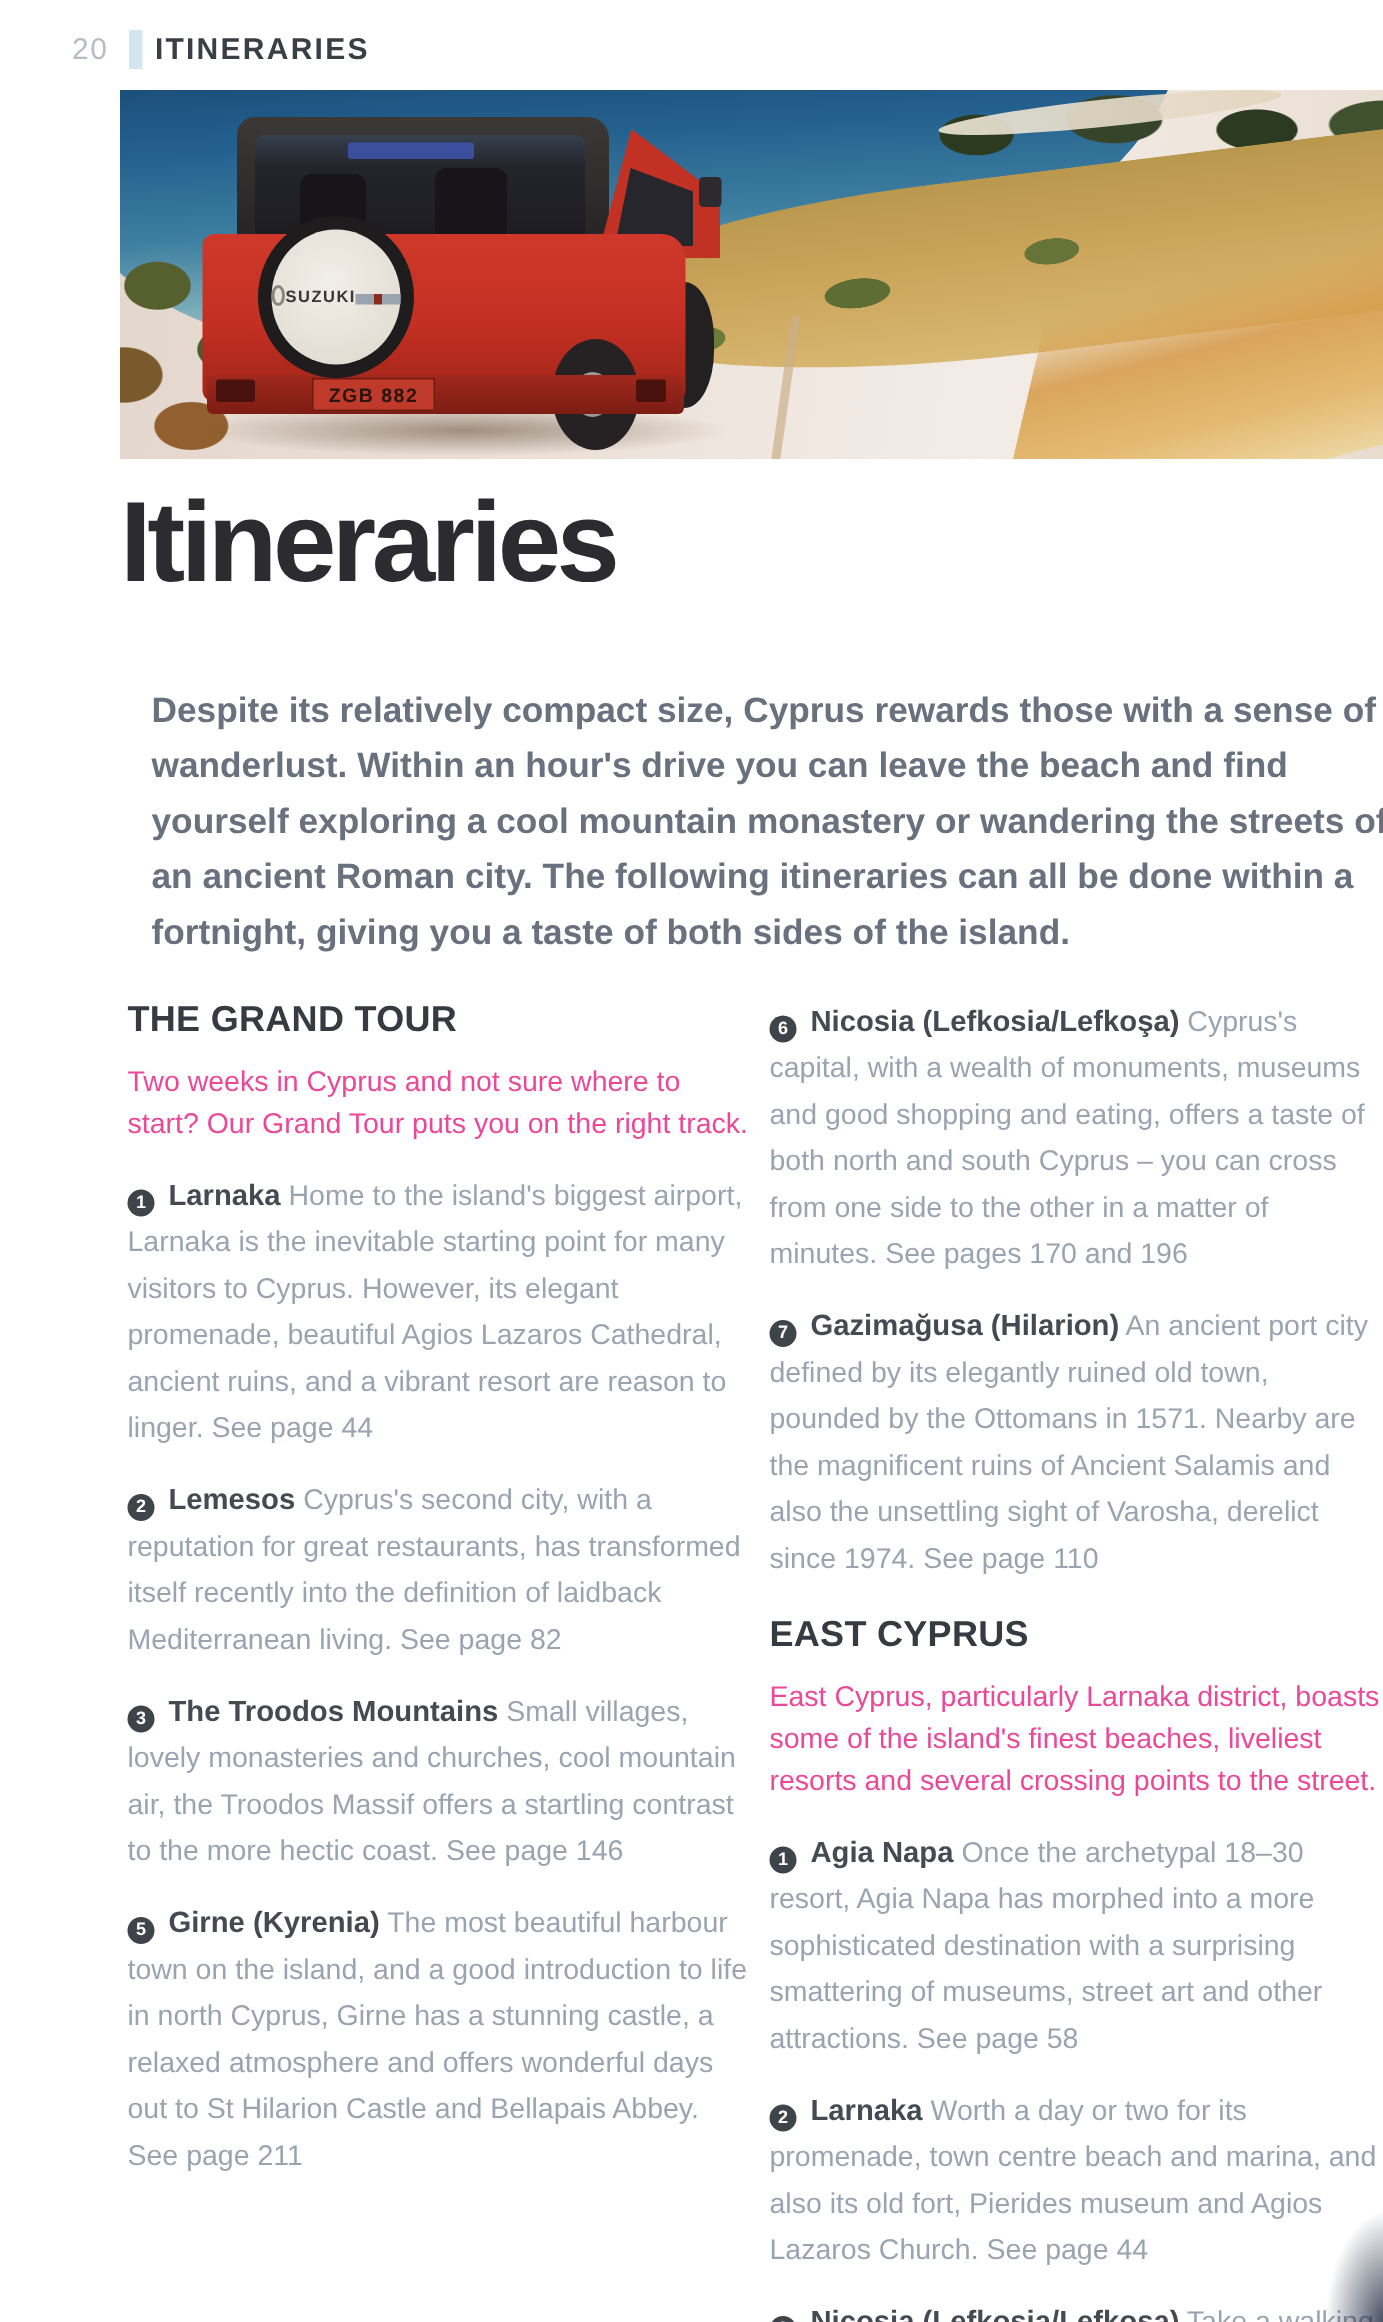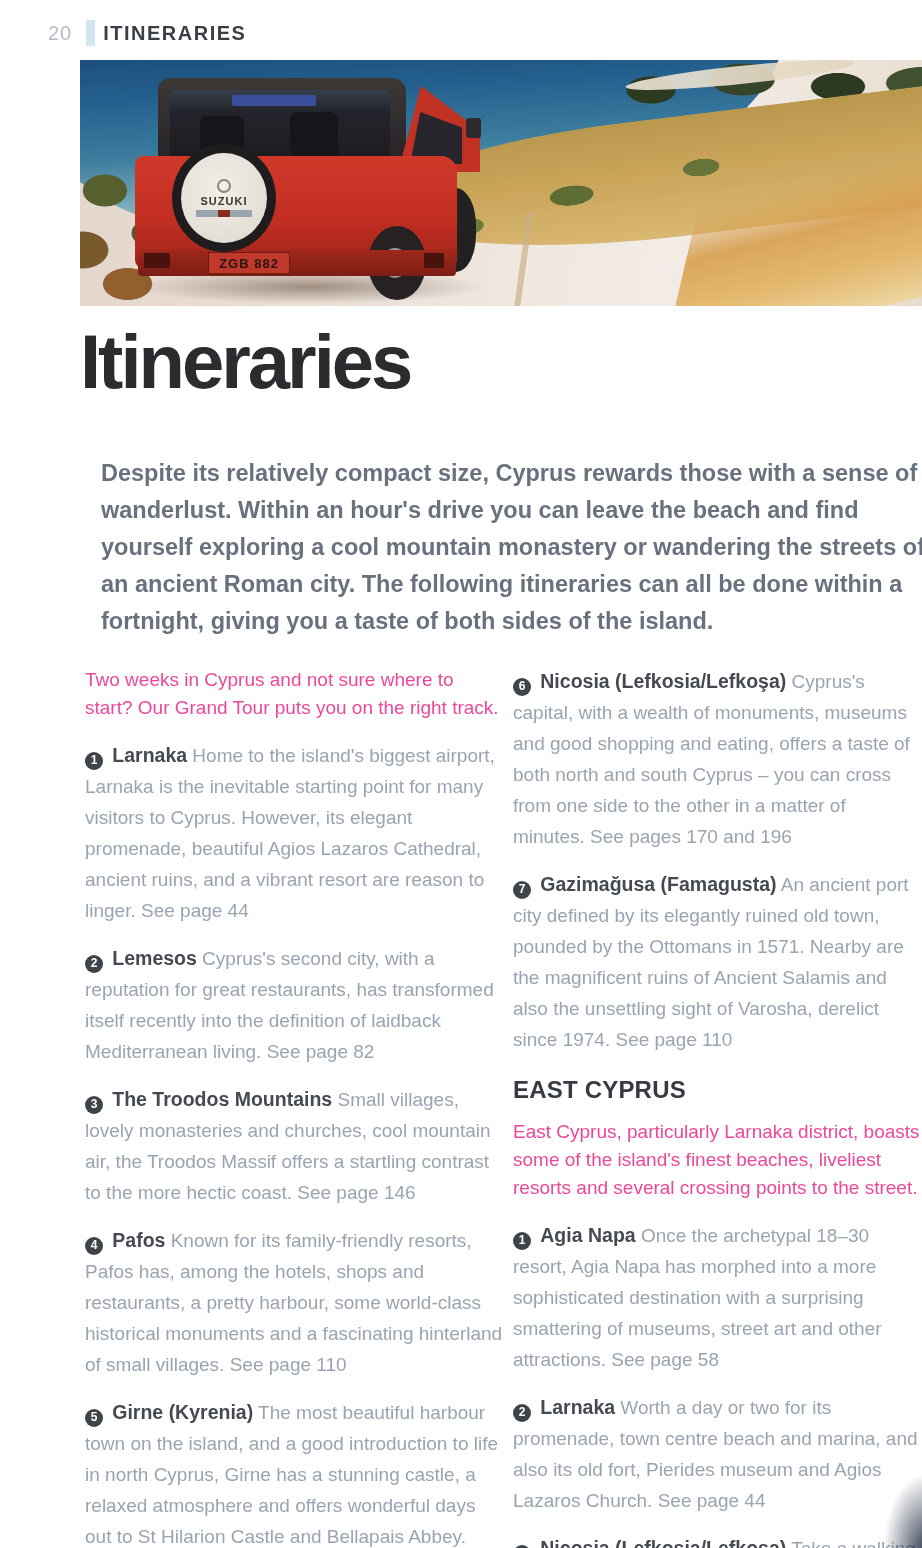--- a/index.html
+++ b/index.html
@@ -73,21 +73,21 @@
             background:linear-gradient(180deg,#d0392a 0%, #c22f22 55%, #a02419 100%);
             border-radius:8px 16px 8px 8px; }
   .j-sidewin { left:330px; top:52px; width:52px; height:52px; background:#27262c;
                clip-path:polygon(20% 0, 100% 30%, 100% 100%, 0 100%); }
   .j-mirror { left:386px; top:58px; width:15px; height:20px; background:#2c2a2e; border-radius:3px; }
   .j-wheel-front { left:352px; top:128px; width:44px; height:84px; background:#232021; border-radius:45%; }
   .j-wheel-rear { left:288px; top:166px; width:58px; height:74px; background:#262223; border-radius:50%; }
   .j-hub { left:14px; top:22px; width:26px; height:30px; background:#9b9894; border-radius:50%; }
   .j-spare { left:92px; top:84px; width:104px; height:108px; background:#1f1c1e; border-radius:50%; }
   .j-cover { left:9px; top:9px; width:86px; height:90px; background:radial-gradient(circle at 45% 40%, #f2efe8, #ddd8cd);
-             border-radius:50%; display:flex; flex-direction:column; align-items:center; justify-content:center; }
+             border-radius:50%; display:flex; align-items:center; justify-content:center; }
   .j-cover .logo { position:static; width:14px; height:14px; border-radius:50%; border:2px solid #8b867c; margin-bottom:2px; }
   .j-cover .txt { position:static; font-size:11px; font-weight:bold; color:#3a3630; letter-spacing:1px; }
   .j-cover .stripe { position:static; width:56px; height:7px; margin-top:3px;
              background:linear-gradient(90deg,#9aa4ae 0 40%, #8a2b20 40% 60%, #9aa4ae 60% 100%); }
   .j-bumper { left:58px; top:190px; width:318px; height:26px; background:linear-gradient(180deg,#a1281c,#7c1d14);
               border-radius:4px; }
   .j-plate { left:128px; top:192px; width:82px; height:22px; background:#c03a2b; border:1px solid #701a12;
              display:flex; align-items:center; justify-content:center;
              font-size:13px; font-weight:bold; color:#2a1410; letter-spacing:1px; }
   .j-tl { width:26px; height:15px; background:#4a120d; border-radius:2px; }
@@ -162,37 +162,37 @@
   </div>
   <div class="j-plate">ZGB 882</div>
 </div>
 
 <h1 class="title">Itineraries</h1>
 
 <p class="intro">Despite its relatively compact size, Cyprus rewards those with a sense of wanderlust. Within an hour's drive you can leave the beach and find yourself exploring a cool mountain monastery or wandering the streets of an ancient Roman city. The following itineraries can all be done within a fortnight, giving you a taste of both sides of the island.</p>
 
 <div class="cols">
   <div class="col-l">
+    <h2 class="sect">THE GRAND TOUR</h2>
     <p class="lead">Two weeks in Cyprus and not sure where to start? Our Grand Tour puts you on the right track.</p>
 
     <p class="item"><span class="bullet">1</span> <b>Larnaka</b> <span>Home to the island's biggest airport, Larnaka is the inevitable starting point for many visitors to Cyprus. However, its elegant promenade, beautiful Agios Lazaros Cathedral, ancient ruins, and a vibrant resort are reason to linger. See page 44</span></p>
 
     <p class="item"><span class="bullet">2</span> <b>Lemesos</b> <span>Cyprus's second city, with a reputation for great restaurants, has transformed itself recently into the definition of laidback Mediterranean living. See page 82</span></p>
 
     <p class="item"><span class="bullet">3</span> <b>The Troodos Mountains</b> <span>Small villages, lovely monasteries and churches, cool mountain air, the Troodos Massif offers a startling contrast to the more hectic coast. See page 146</span></p>
 
-    <p class="item"><span class="bullet">4</span> <b>Pafos</b> <span>Known for its family-friendly resorts, Pafos has, among the hotels, shops and restaurants, a pretty harbour, some world-class historical monuments and a fascinating hinterland of small villages. See page 110</span></p>
 
     <p class="item"><span class="bullet">5</span> <b>Girne (Kyrenia)</b> <span>The most beautiful harbour town on the island, and a good introduction to life in north Cyprus, Girne has a stunning castle, a relaxed atmosphere and offers wonderful days out to St Hilarion Castle and Bellapais Abbey. See page 211</span></p>
   </div>
 
   <div class="col-r">
     <p class="item"><span class="bullet">6</span> <b>Nicosia (Lefkosia/Lefkoşa)</b> <span>Cyprus's capital, with a wealth of monuments, museums and good shopping and eating, offers a taste of both north and south Cyprus – you can cross from one side to the other in a matter of minutes. See pages 170 and 196</span></p>
 
-    <p class="item"><span class="bullet">7</span> <b>Gazimağusa (Famagusta)</b> <span>An ancient port city defined by its elegantly ruined old town, pounded by the Ottomans in 1571. Nearby are the magnificent ruins of Ancient Salamis and also the unsettling sight of Varosha, derelict since 1974. See page 110</span></p>
+    <p class="item"><span class="bullet">7</span> <b>Gazimağusa (Hilarion)</b> <span>An ancient port city defined by its elegantly ruined old town, pounded by the Ottomans in 1571. Nearby are the magnificent ruins of Ancient Salamis and also the unsettling sight of Varosha, derelict since 1974. See page 110</span></p>
 
     <h2 class="sect">EAST CYPRUS</h2>
     <p class="lead">East Cyprus, particularly Larnaka district, boasts some of the island's finest beaches, liveliest resorts and several crossing points to the street.</p>
 
     <p class="item"><span class="bullet">1</span> <b>Agia Napa</b> <span>Once the archetypal 18–30 resort, Agia Napa has morphed into a more sophisticated destination with a surprising smattering of museums, street art and other attractions. See page 58</span></p>
 
     <p class="item"><span class="bullet">2</span> <b>Larnaka</b> <span>Worth a day or two for its promenade, town centre beach and marina, and also its old fort, Pierides museum and Agios Lazaros Church. See page 44</span></p>
 
     <p class="item"><span class="bullet">3</span> <b>Nicosia (Lefkosia/Lefkoşa)</b> <span>Take a walking tour of both north and south sides of the city, then drive across the Green Line and north to</span></p>
   </div>

